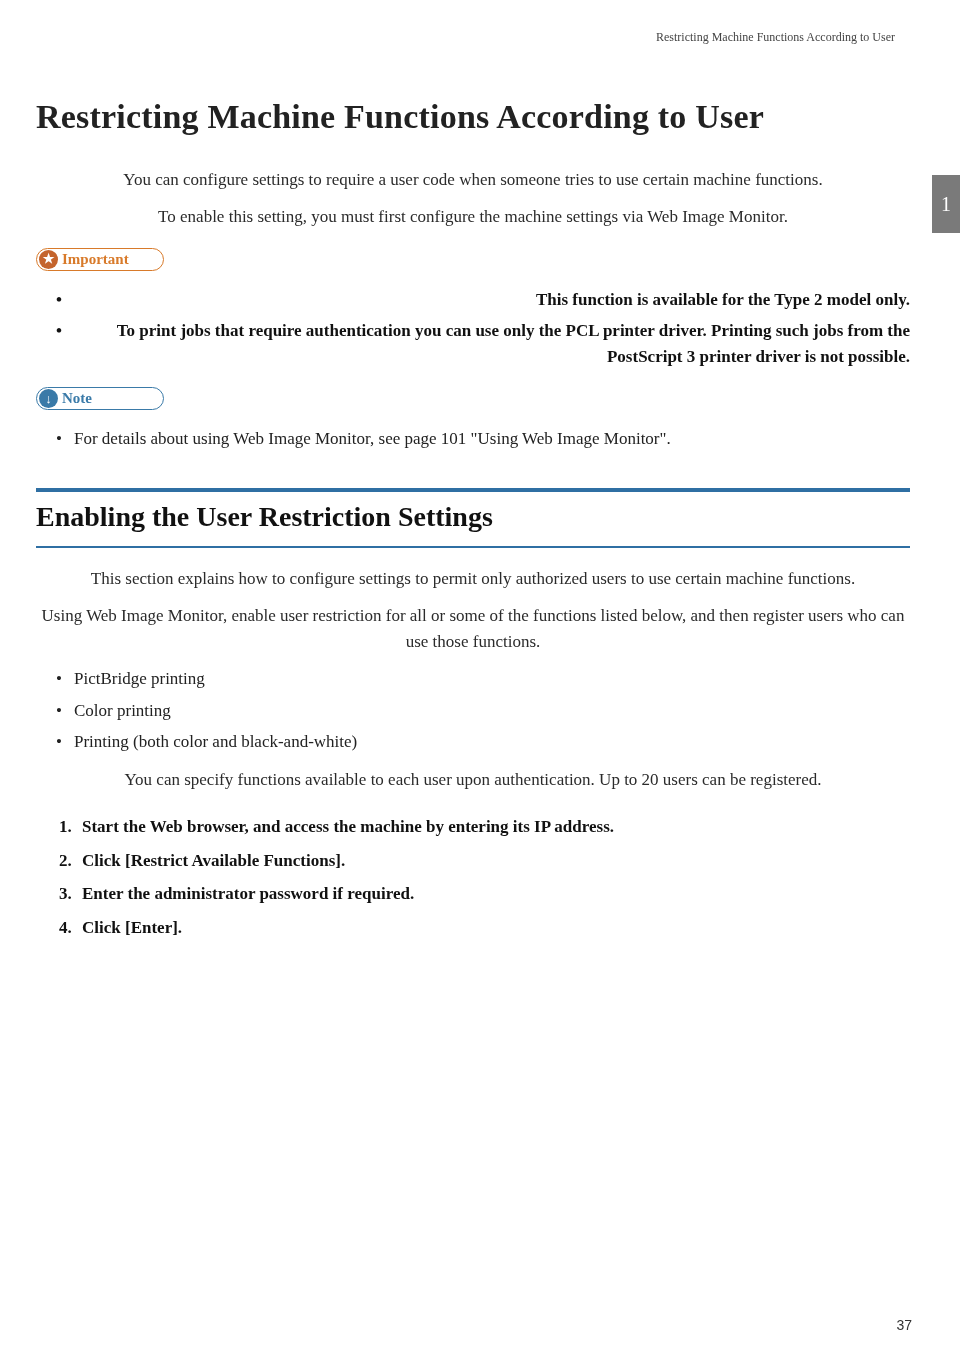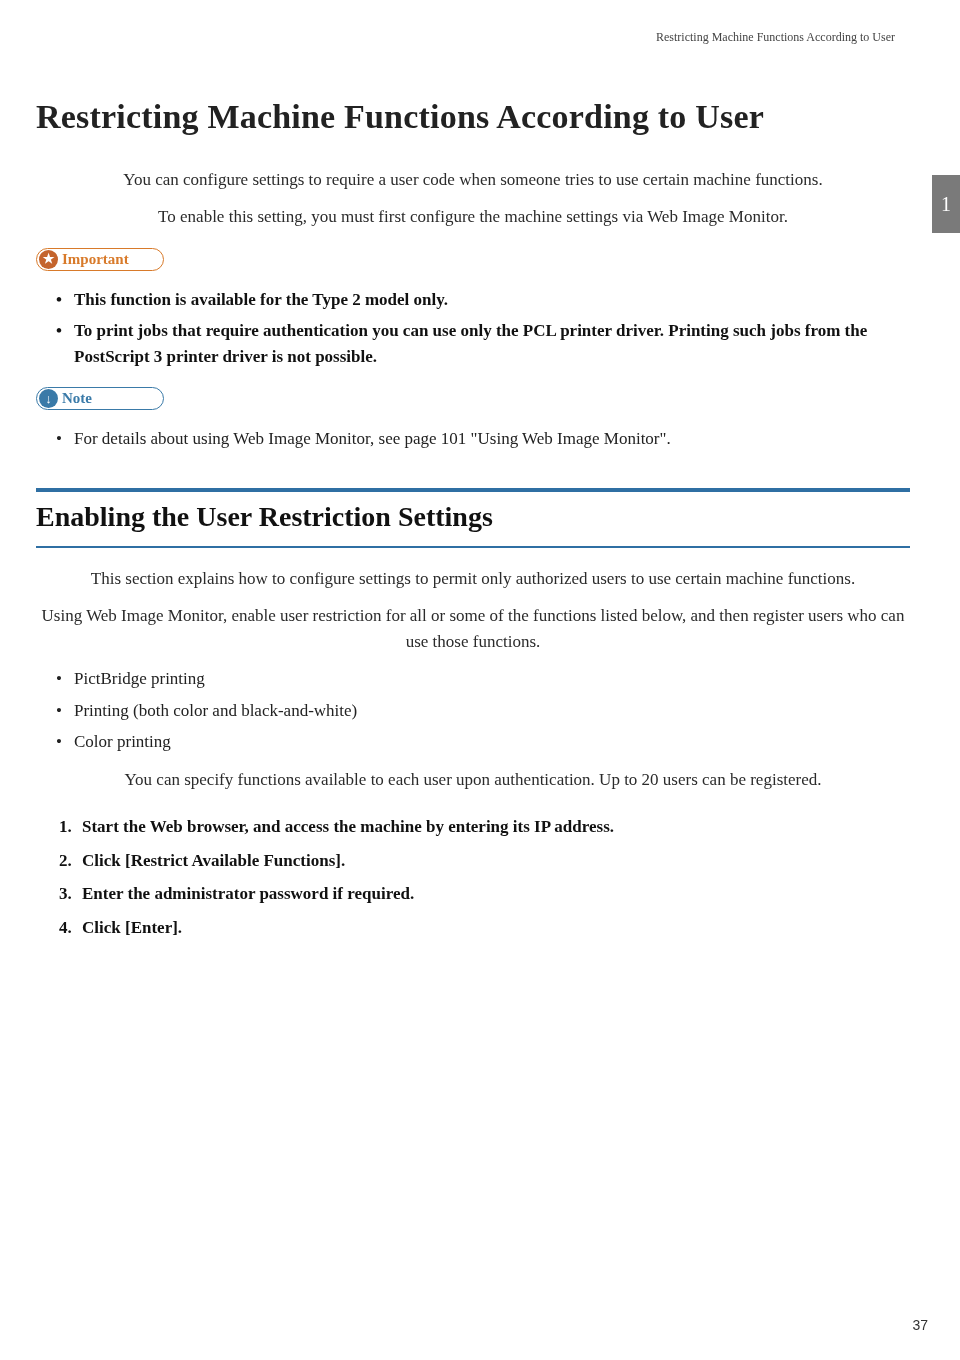--- a/index.html
+++ b/index.html
@@ -96,21 +96,21 @@
       padding-left: 18px;
       margin: 6px 0;
       font-weight: 300;
     }
     ul.bullets li::before {
       content: "•";
       position: absolute;
       left: 0;
       top: 0;
     }
-    ul.bullets.strong li { font-weight: 600; color: #111; }
+    ul.bullets.strong li { font-weight: 600; color: #111; text-align: right; }
     .section-hr-wrap {
       margin-top: 36px;
     }
     .hr-thick {
       height: 4px;
       background: #2f6fa3;
       margin-bottom: 4px;
     }
     .hr-thin {
       height: 2px;
@@ -130,21 +130,21 @@
     }
     ol.steps li {
       font-weight: 600;
       color: #111;
       margin: 8px 0;
       padding-left: 6px;
     }
     .page-number {
       position: absolute;
       bottom: 24px;
-      right: 32px;
+      right: 48px;
       font-size: 14px;
       color: #333;
     }
   </style>
 </head>
 <body>
 
 <div class="chapter-tab">1</div>
 
 <div class="page">
@@ -179,22 +179,22 @@
     <div class="hr-thick"></div>
     <h2 class="section-h2">Enabling the User Restriction Settings</h2>
     <div class="hr-thin"></div>
   </div>
 
   <p class="body-p">This section explains how to configure settings to permit only authorized users to use certain machine functions.</p>
   <p class="body-p">Using Web Image Monitor, enable user restriction for all or some of the functions listed below, and then register users who can use those functions.</p>
 
   <ul class="bullets">
     <li>PictBridge printing</li>
+    <li>Color printing</li>
     <li>Printing (both color and black-and-white)</li>
-    <li>Color printing</li>
   </ul>
 
   <p class="body-p">You can specify functions available to each user upon authentication. Up to 20 users can be registered.</p>
 
   <ol class="steps">
     <li>Start the Web browser, and access the machine by entering its IP address.</li>
     <li>Click [Restrict Available Functions].</li>
     <li>Enter the administrator password if required.</li>
     <li>Click [Enter].</li>
   </ol>

